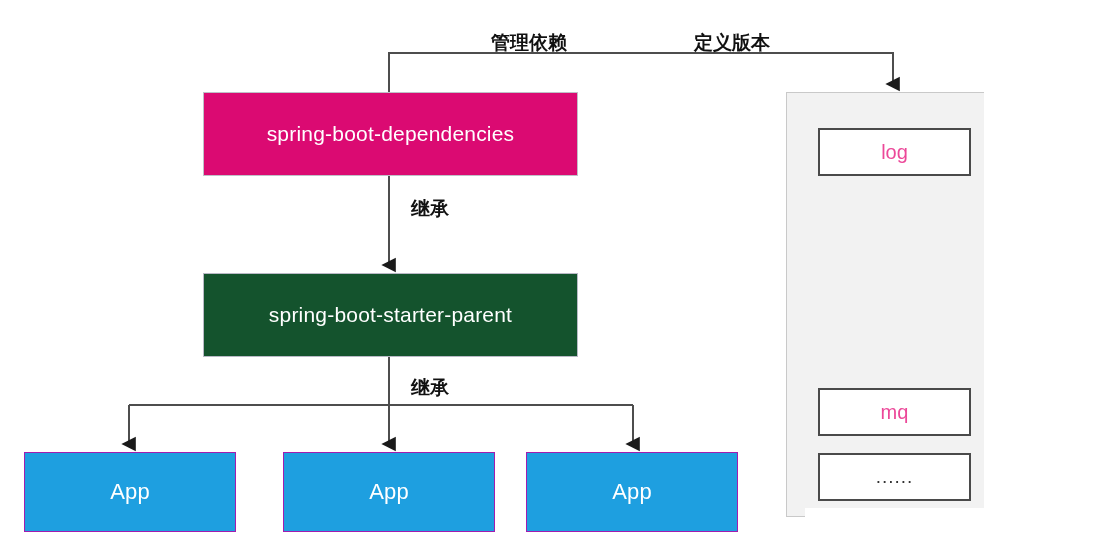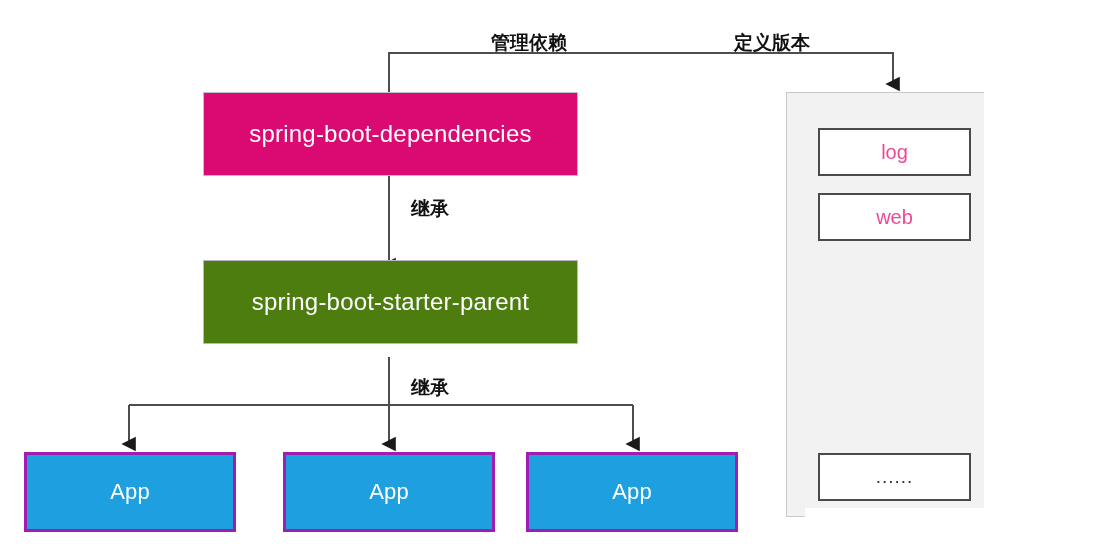--- a/index.html
+++ b/index.html
@@ -21,41 +21,41 @@
   }
 
   
   .node {
     position: absolute;
     box-sizing: border-box;
     display: flex;
     align-items: center;
     justify-content: center;
     color: #ffffff;
-    font-size: 24px;
+    font-size: 21px;
     letter-spacing: .2px;
     white-space: nowrap;
   }
   .node-dependencies {
     left: 203px;  top: 92px;
     width: 375px; height: 84px;
     background: #DB0A72;
     border: 1px solid #c0c0c8;
   }
   .node-parent {
-    left: 203px;  top: 260px;
+    left: 203px;  top: 273px;
     width: 375px; height: 84px;
-    background: #4d7c0f;
+    background: #14532d;
     border: 1px solid #b9b9c6;
   }
   .node-app {
     top: 452px;
     height: 80px;
     background: #1E9FE0;
-    border: 3px solid #a21caf;
+    border: 1px solid #a21caf;
     font-size: 22px;
   }
   .node-app-1 { left: 24px;  width: 212px; }
   .node-app-2 { left: 283px; width: 212px; }
   .node-app-3 { left: 526px; width: 212px; }
 
   
   .panel {
     position: absolute;
     left: 786px; top: 92px;
@@ -109,21 +109,21 @@
 
   
   .edge-label {
     position: absolute;
     font-size: 19px;
     font-weight: bold;
     color: #111111;
     white-space: nowrap;
   }
   .label-manage  { left: 491px; top: 30px; }
-  .label-version { left: 734px; top: 30px; }
+  .label-version { left: 694px; top: 30px; }
   .label-inherit-1 { left: 411px; top: 196px; }
   .label-inherit-2 { left: 411px; top: 375px; }
 </style>
 </head>
 <body>
 
 <div id="canvas">
 
   <svg class="edges" viewBox="0 0 1100 550" xmlns="http://www.w3.org/2000/svg">
     <defs>
@@ -153,19 +153,19 @@
   <div class="node node-dependencies">spring-boot-dependencies</div>
 
   <div class="node node-parent">spring-boot-starter-parent</div>
 
   <div class="node node-app node-app-1">App</div>
   <div class="node node-app node-app-2">App</div>
   <div class="node node-app node-app-3">App</div>
 
   <div class="panel">
     <div class="panel-item" style="top:35px">log</div>
-    <div class="panel-item" style="top:100px">web</div>
+    <div class="panel-item" style="top:295px">mq</div>
     <div class="panel-item dots" style="top:360px">......</div>
   </div>
 
   <div class="panel-mask"></div>
 
 </div>
 
 </body></html>

